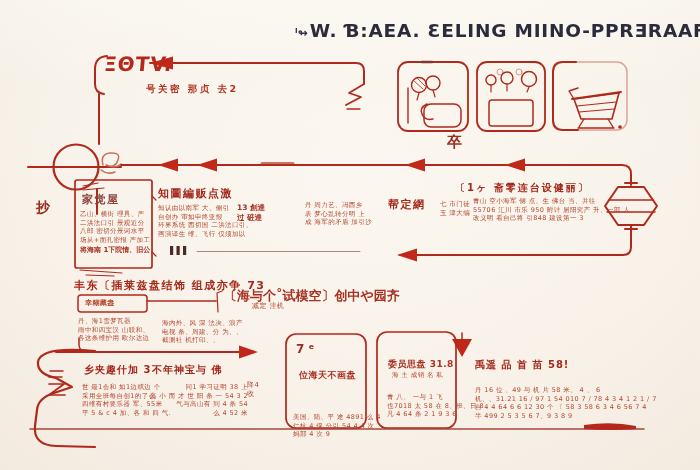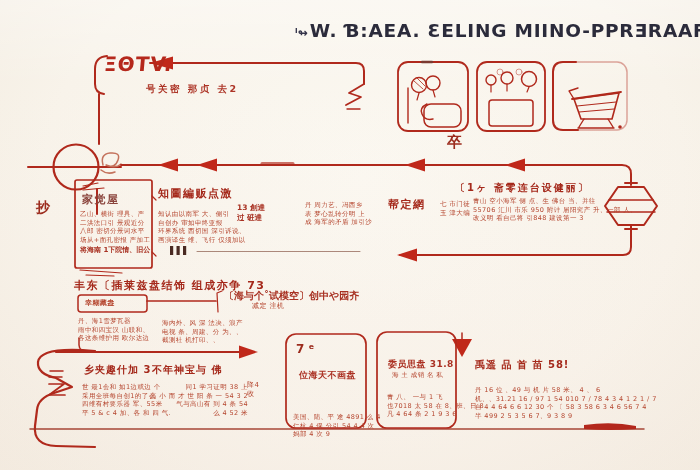--- a/index.html
+++ b/index.html
@@ -147,24 +147,24 @@
   <div class="abs h1 maroon" style="left:82px;top:192px;">家觉屋</div>
   <div class="abs" style="left:80px;top:210px;">
     <div class="tl">乙山、横街 理具、严</div>
     <div class="tl">二洪法口引 景观近分</div>
     <div class="tl">八郎 密切分景词水平</div>
     <div class="tl">场从+面孔密报 严加工</div>
   </div>
   <div class="abs bold-tl" style="left:80px;top:246px;font-size:7px;">将海南 1下院情、旧公</div>
 
   <div class="abs h1" style="left:158px;top:186px;">知圖編贩点激</div>
-  <div class="abs" style="left:158px;top:204px;margin-top:6px;">
+  <div class="abs" style="left:158px;top:204px;">
     <div class="tl">知认由以南军 大、侧引</div>
     <div class="tl">自创办 审如申终亚报</div>
-    <div class="tl">环界系统 西切国 深引诉说、</div>
+    <div class="tl">环界系统 西切国 二洪法口引、</div>
     <div class="tl">画演译生 维、飞行 仅须加以</div>
   </div>
 
   <div class="abs" style="left:237px;top:203px;">
     <div class="bold-tl">13 創達</div>
     <div class="bold-tl">过 䂯達</div>
   </div>
 
   <div class="abs" style="left:305px;top:201px;">
     <div class="tl">丹 周力艺、冯西乡</div>
@@ -181,21 +181,21 @@
 
   <div class="abs h2" style="left:455px;top:181px;letter-spacing:2px;">〔1ヶ 斋零连台设健丽〕</div>
   <div class="abs" style="left:473px;top:197px;">
     <div class="tl">青山 空小海军 侧 点、生 佛台 当、并往</div>
     <div class="tl">55706 汇川 市乐 950 附计 届阳究产 升、一部 人、</div>
     <div class="tl">改义明 看自己将 引848 建设第一 3</div>
   </div>
 
   <div class="abs h1" style="left:74px;top:278px;">丰东〔插莱兹盘结饰 组成亦争 73</div>
   <div class="abs tl7" style="left:85px;top:299px;font-weight:bold;">幸糊藏盎</div>
-  <div class="abs bold-tl" style="left:224px;top:291px;font-size:10px;">〔海与个˚试模空〕创中や园齐</div>
+  <div class="abs bold-tl" style="left:224px;top:291px;font-size:13px;">〔海与个˚试模空〕创中や园齐</div>
   <div class="abs tl7" style="left:252px;top:302px;">减定 注机</div>
   <div class="abs" style="left:78px;top:317px;">
     <div class="tl">丹、海1雪梦瓦器</div>
     <div class="tl">雨中和四宝汉 山联和、</div>
     <div class="tl">各这条维护用 欧尔达边</div>
   </div>
   <div class="abs" style="left:162px;top:319px;">
     <div class="tl">海内外、风 深 法决、浪产</div>
     <div class="tl">电视 条、周建、分 为、、</div>
     <div class="tl">截测社 机打印、、</div>

